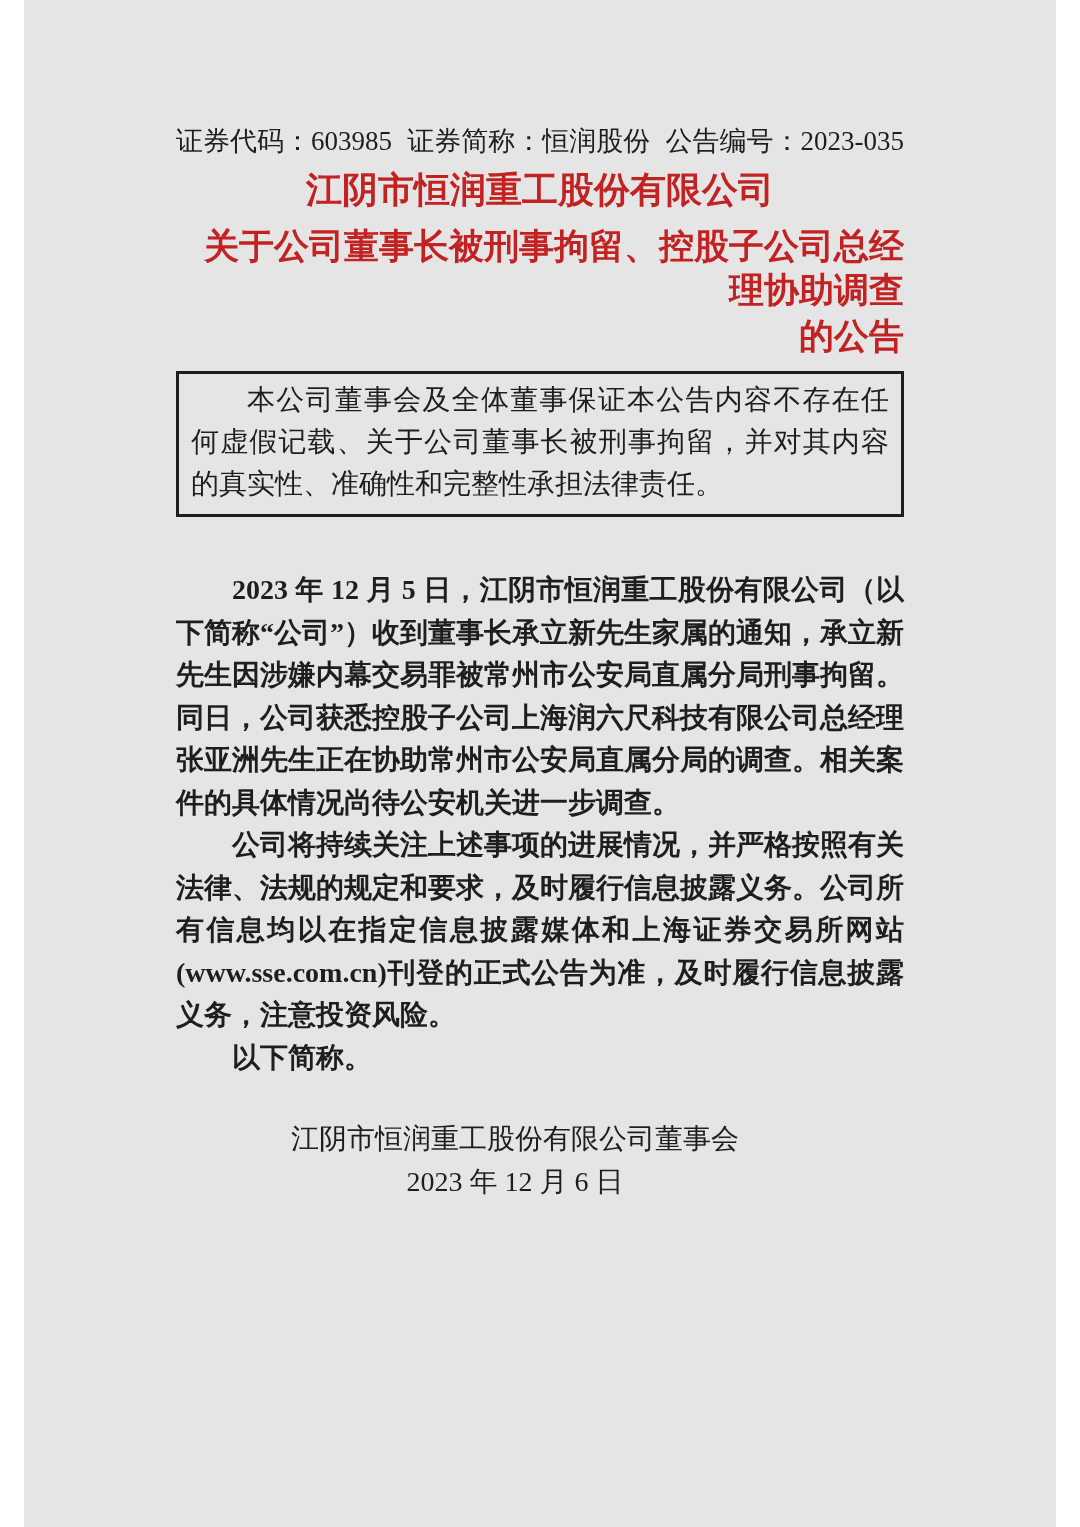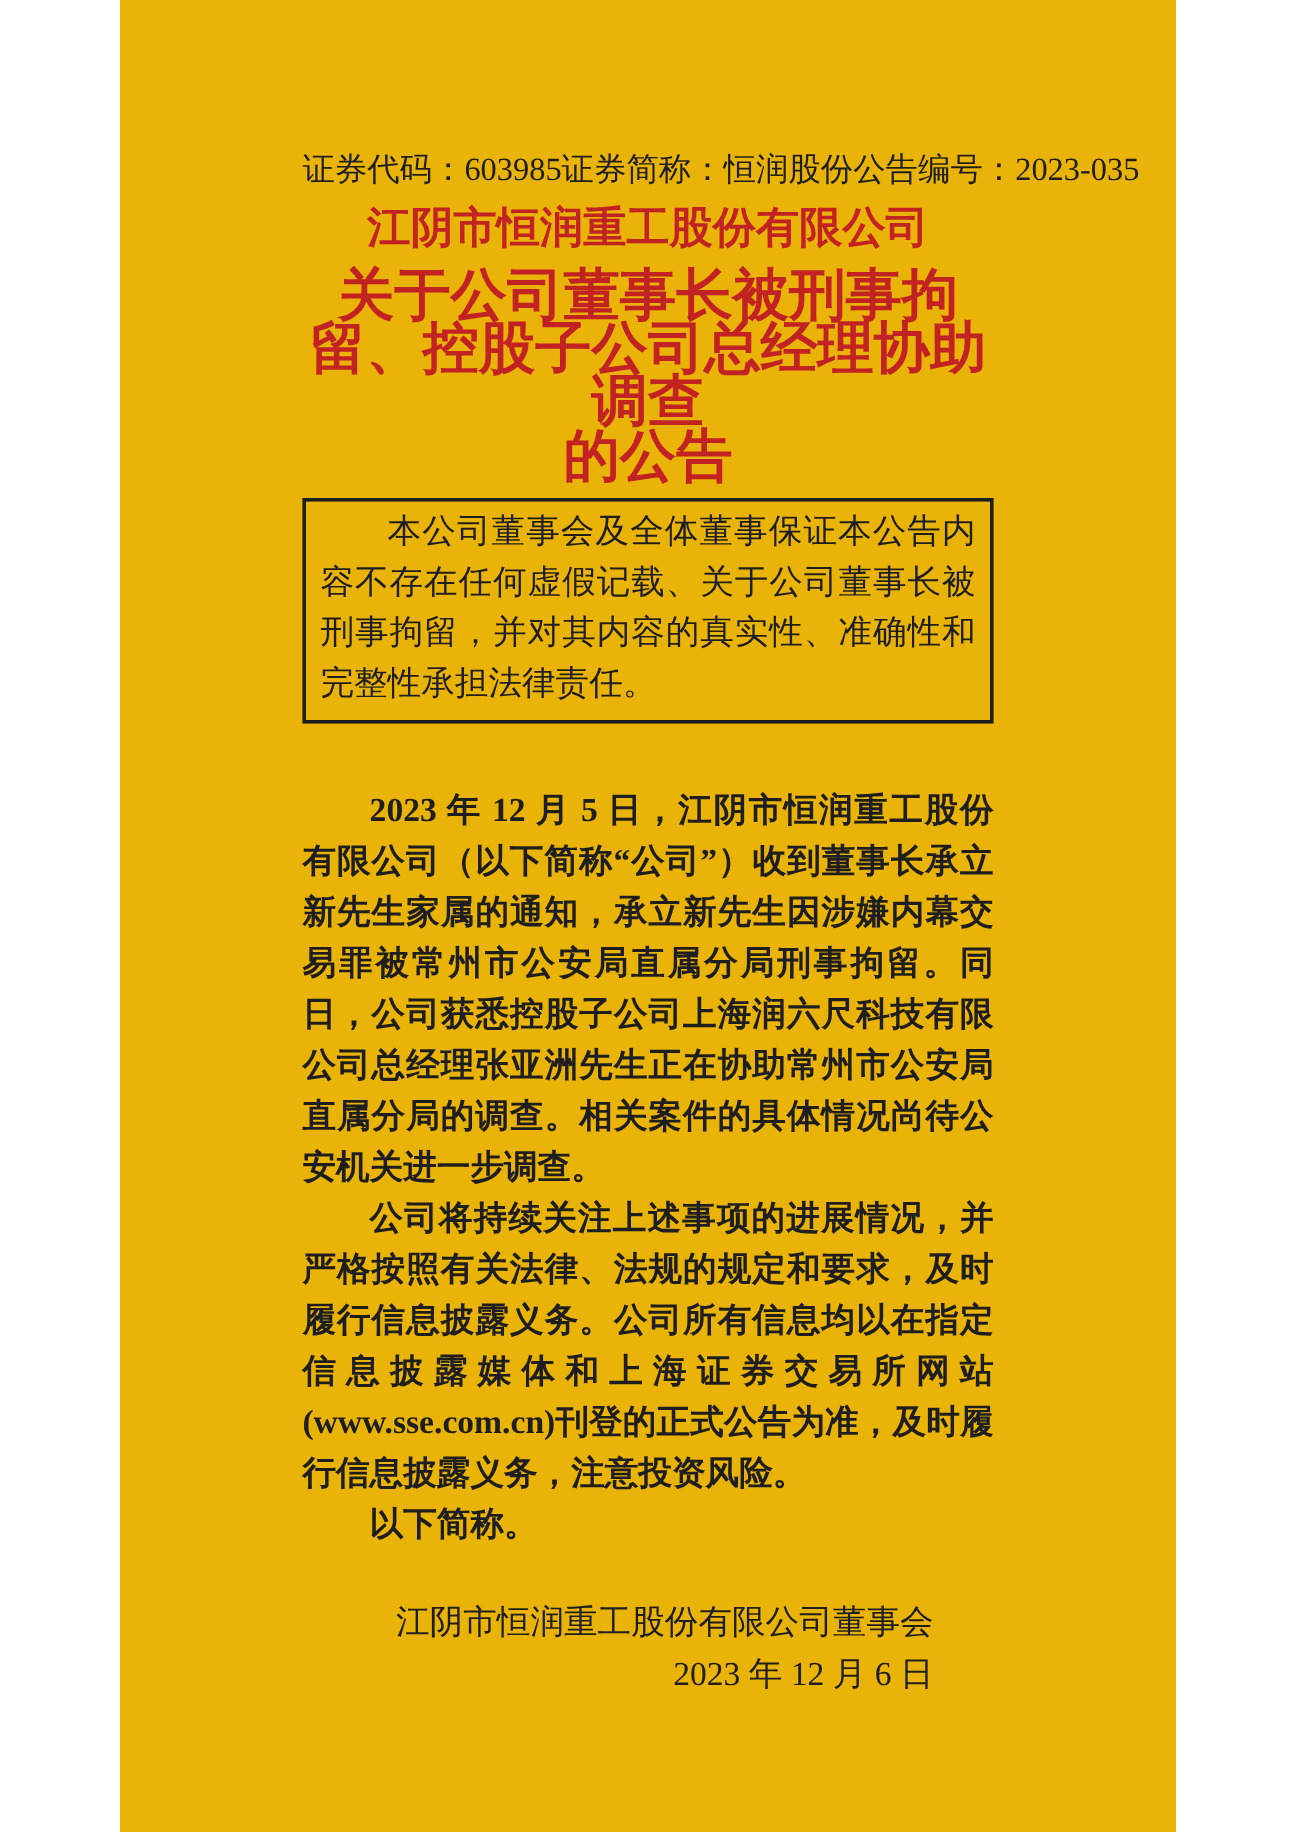--- a/index.html
+++ b/index.html
@@ -2,24 +2,24 @@
 <html><head>
 <meta charset="utf-8">
 <style>
   html, body {
     margin: 0;
     padding: 0;
     background: #ffffff;
   }
   .page {
     position: relative;
-    width: 880px;
+    width: 1032px;
     height: 1527px;
     margin: 0 auto;
-    background: #eab308;
+    background: #e5e5e5;
     box-sizing: border-box;
     padding: 127px 152px 0 152px;
     font-family: "Liberation Serif", "DejaVu Serif", serif;
     color: #1e1e1e;
     overflow: hidden;
   }
   .header-row {
     display: flex;
     justify-content: space-between;
     align-items: baseline;
@@ -30,22 +30,22 @@
   .company-title {
     margin: 14px 0 0 0;
     text-align: center;
     font-size: 36px;
     line-height: 42px;
     font-weight: bold;
     color: #c32222;
   }
   .subject-title {
     margin: 14px 0 0 0;
-    text-align: center;
-    font-size: 47px;
+    text-align: right;
+    font-size: 35px;
     line-height: 44px;
     font-weight: bold;
     color: #c32222;
   }
   .subject-title.second {
     margin-top: 2px;
   }
   .declaration-box {
     margin-top: 12px;
     border: 3px solid #1f1f1f;
@@ -66,21 +66,21 @@
   .doc-body p {
     margin: 0;
     font-size: 28px;
     line-height: 42.5px;
     text-indent: 2em;
     text-align: justify;
   }
   .signature-block {
     margin-top: 38px;
     padding-right: 50px;
-    text-align: right;
+    text-align: center;
     font-size: 28px;
     line-height: 43px;
   }
   .signature-block div {
     white-space: nowrap;
   }
 </style>
 </head>
 <body>
 

